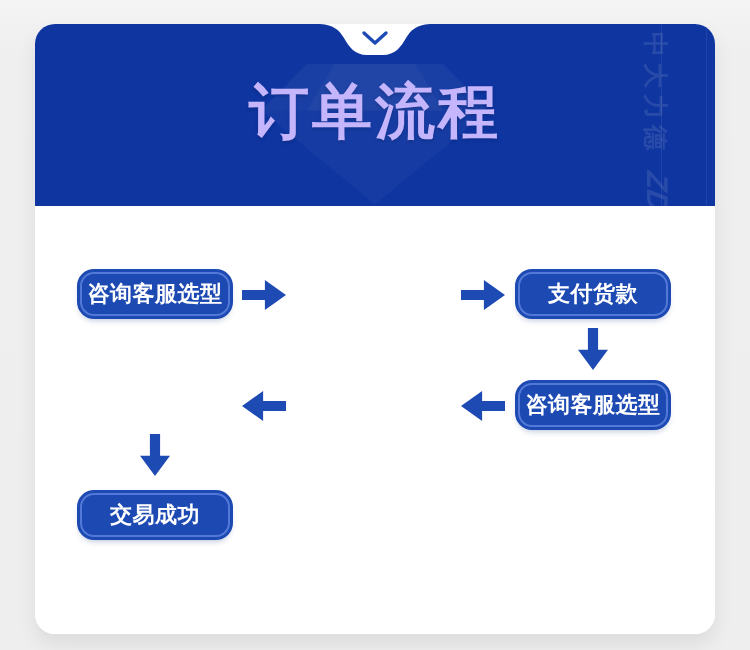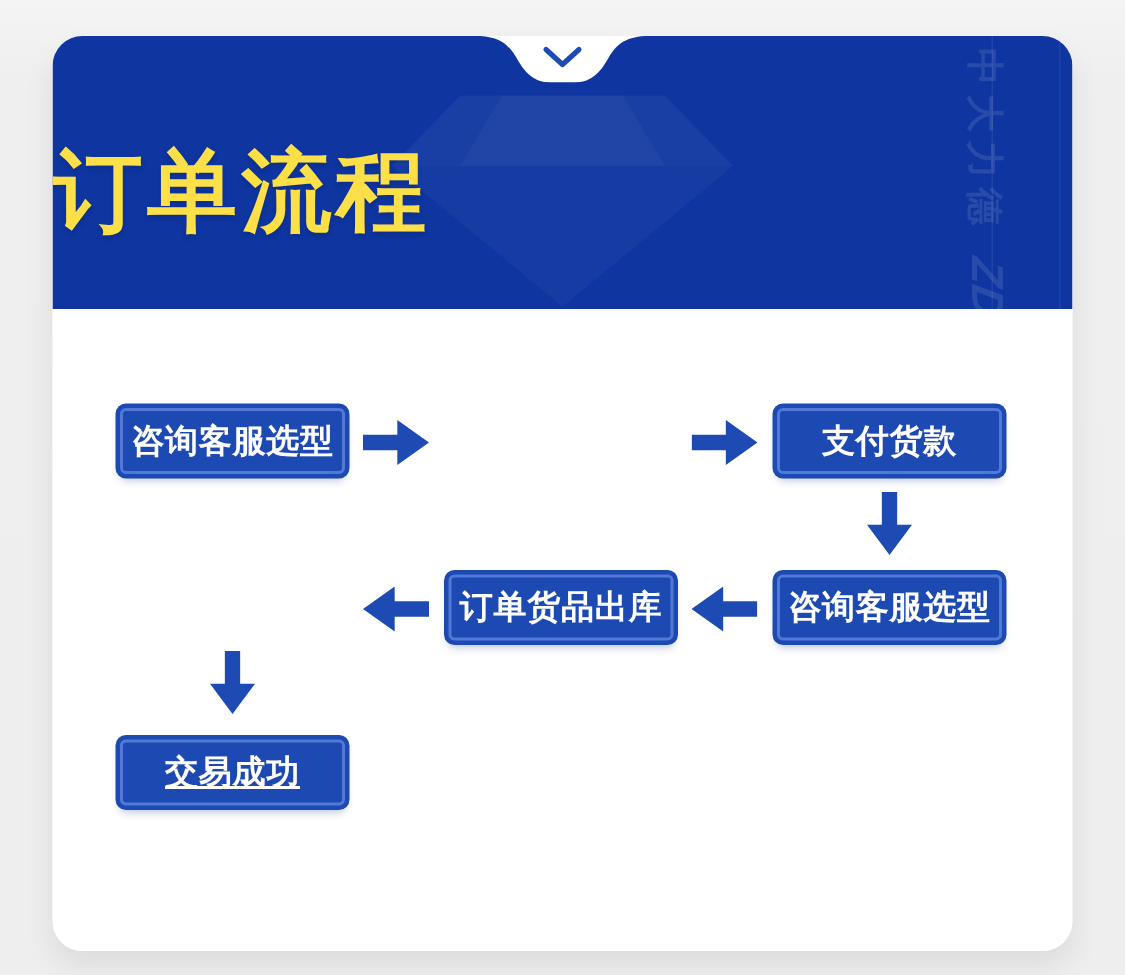--- a/index.html
+++ b/index.html
@@ -14,53 +14,53 @@
     box-shadow:0 10px 20px rgba(0,0,0,0.08);
   }
   
   .header{
     position:absolute;left:0;top:0;width:100%;height:182px;
     background:#0e35a0;overflow:hidden;
   }
   .diamond{position:absolute;left:50%;top:28px;transform:translateX(-50%);}
   .notch{position:absolute;left:50%;top:0;transform:translateX(-50%);width:110px;height:31px;}
   .title{
-    position:absolute;top:70px;left:0;right:0;margin:0;text-align:left;
-    font-size:60px;line-height:1.12;font-weight:bold;color:#fde047;letter-spacing:3px;
+    position:absolute;top:54px;left:0;right:0;margin:0;text-align:center;
+    font-size:60px;line-height:1.12;font-weight:bold;color:#c4b5fd;letter-spacing:3px;
     text-shadow:0 2px 3px rgba(8,25,80,0.25);
   }
   .side-wm{
     position:absolute;top:0;right:8px;width:44px;height:182px;
     border-left:1px solid rgba(255,255,255,0.07);
     border-right:1px solid rgba(255,255,255,0.07);
   }
   .side-wm-inner{
     position:absolute;top:8px;left:12px;transform-origin:0 0;transform:rotate(90deg);
     white-space:nowrap;color:rgba(255,255,255,0.11);
     font-size:25px;font-weight:bold;letter-spacing:6px;
   }
   .side-wm-inner .zd{
     display:inline-block;font-style:italic;font-weight:bold;letter-spacing:0;
     margin-left:16px;transform:skewX(-10deg);font-size:30px;
   }
   
   .flow{position:absolute;left:0;top:182px;width:680px;height:428px;background:#ffffff;}
   .flow-box{
     position:absolute;width:150px;height:44px;box-sizing:border-box;
-    background:#1c49b2;border:2px solid #5379d8;border-radius:4px;
+    background:#1c49b2;border:2px solid #5379d8;border-radius:14px;
     box-shadow:0 0 0 3px #1c49b2,0 4px 6px rgba(16,45,130,0.30);
     display:flex;align-items:center;justify-content:center;
     color:#ffffff;font-size:22px;font-weight:bold;letter-spacing:0.5px;
   }
   .arr{position:absolute;background:#1e4bb3;}
   .arr-r{width:44px;height:30px;clip-path:polygon(0 33%,52% 33%,52% 0,100% 50%,52% 100%,52% 67%,0 67%);}
   .arr-l{width:44px;height:30px;clip-path:polygon(100% 33%,48% 33%,48% 0,0 50%,48% 100%,48% 67%,100% 67%);}
   .arr-d{width:30px;height:42px;clip-path:polygon(33% 0,67% 0,67% 52%,100% 52%,50% 100%,0 52%,33% 52%);}
   
-  .r1{top:66px;}  .r2{top:177px;}  .r3{top:287px;text-decoration:underline;}
+  .r1{top:66px;}  .r2{top:177px;}  .r3{top:287px;}
   .c1{left:45px;} .c2{left:264px;} .c3{left:483px;}
   .g1{left:207px;}.g2{left:426px;}
   .ar1{top:74px;} .ar2{top:185px;}
   .vA{left:543px;top:122px;}
   .vB{left:105px;top:228px;}
 </style>
 </head>
 <body>
 
 <div class="card">
@@ -90,21 +90,20 @@
   <div class="flow">
 
     <div class="flow-box r1 c1">咨询客服选型</div>
     <div class="arr arr-r g1 ar1"></div>
     <div class="arr arr-r g2 ar1"></div>
     <div class="flow-box r1 c3">支付货款</div>
 
     <div class="arr arr-d vA"></div>
 
     <div class="arr arr-l g1 ar2"></div>
-    <div class="flow-box r2 c2">订单货品出库</div>
     <div class="arr arr-l g2 ar2"></div>
     <div class="flow-box r2 c3">咨询客服选型</div>
 
     <div class="arr arr-d vB"></div>
 
     <div class="flow-box r3 c1">交易成功</div>
   </div>
 </div>
 
 </body></html>

